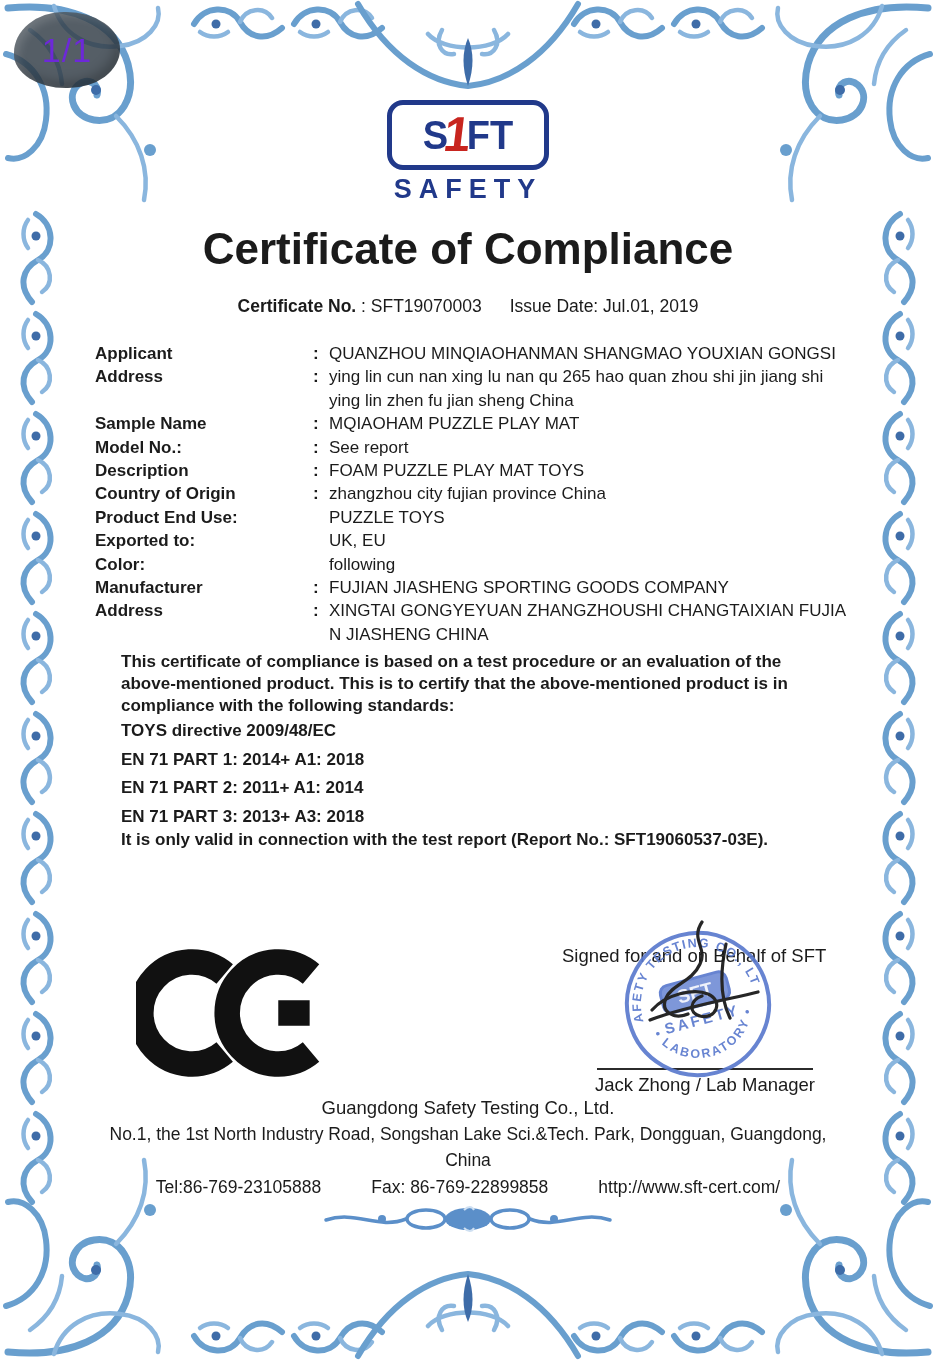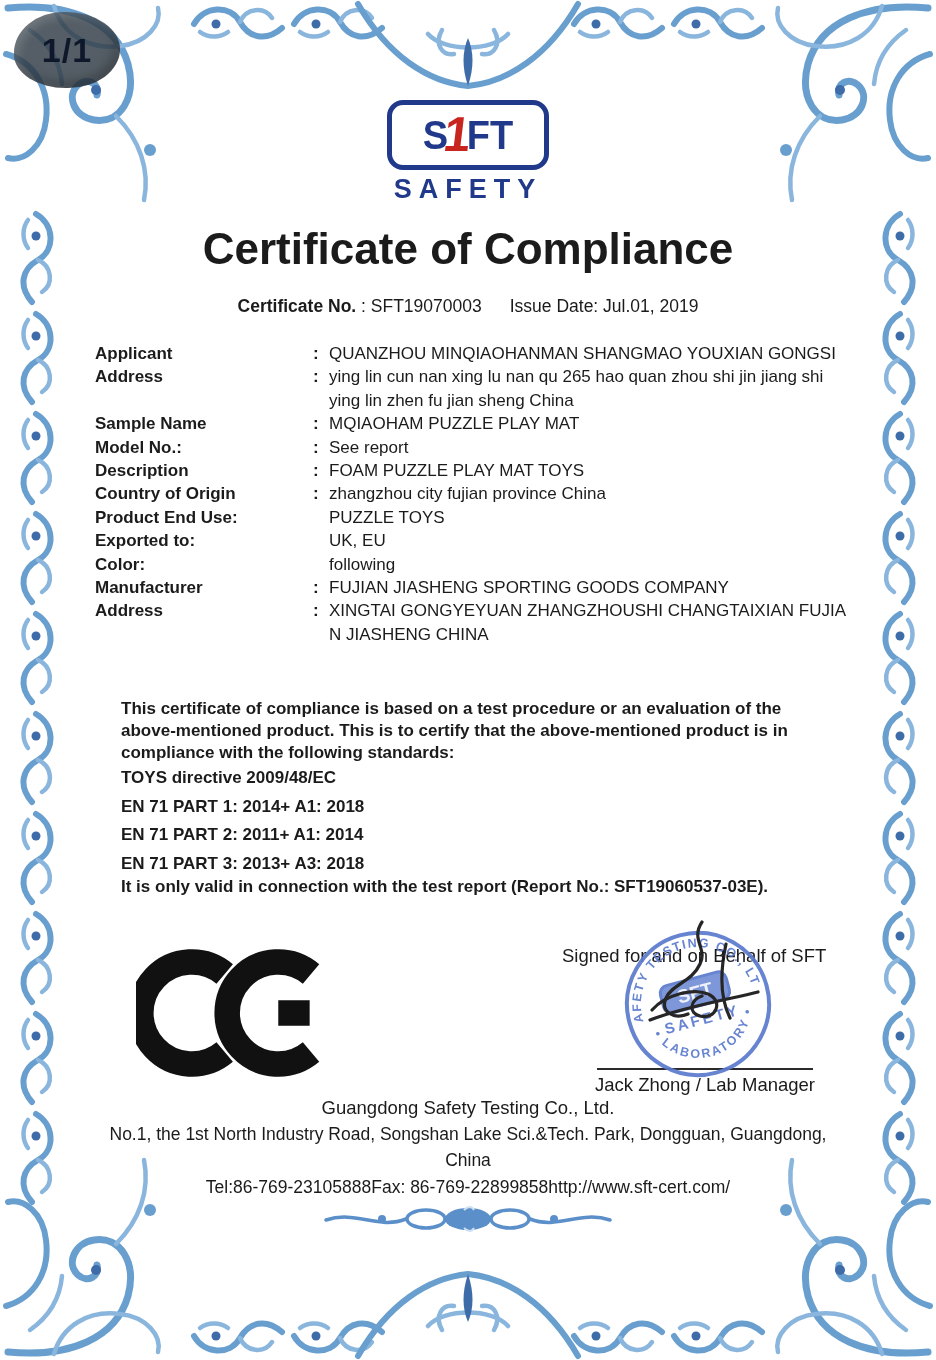--- a/index.html
+++ b/index.html
@@ -10,55 +10,55 @@
   .border-svg{position:absolute;inset:0;z-index:1;pointer-events:none;}
   .s1{stroke:#699fce;stroke-width:6;fill:none;stroke-linecap:round;}
   .s1b{stroke:#699fce;stroke-width:7;fill:none;stroke-linecap:round;}
   .s2{stroke:#8ab6de;stroke-width:4.5;fill:none;stroke-linecap:round;}
   .f1{fill:#3e6ca8;}
   .f2{fill:#699fce;}
   
   .badge{left:14px;top:12px;width:106px;height:76px;background:rgba(47,58,68,.82);
          border-radius:48% 52% 50% 50% / 55% 50% 52% 45%;z-index:6;
          display:flex;align-items:center;justify-content:center;
-         color:#0f172a;font-size:34px;font-weight:700;letter-spacing:1px;
+         color:#6d28d9;font-size:34px;font-weight:400;letter-spacing:1px;
          box-shadow:inset 4px 4px 10px rgba(255,255,255,.18), inset -4px -6px 12px rgba(0,0,0,.25);}
   
   .logo-wrap{left:0;right:0;top:100px;display:flex;flex-direction:column;align-items:center;z-index:3;}
   .logo-box{display:flex;align-items:center;justify-content:center;width:152px;height:60px;
             border:5px solid #21398a;border-radius:16px;background:#fff;}
   .logo-letter{font-weight:900;font-size:38px;line-height:1;color:#21398a;transform:scaleY(1.08);}
   .logo-one{font-weight:900;font-size:48px;line-height:1;color:#c8251f;margin:0 -4px;z-index:2;
             transform:skewX(-7deg) scaleY(1.02);}
   .logo-sub{margin-top:4px;font-weight:800;font-size:27px;letter-spacing:7px;color:#21398a;}
   
   .title{left:0;right:0;top:224px;text-align:center;font-size:44px;font-weight:700;z-index:3;}
   .cert-line{left:0;right:0;top:296px;display:flex;justify-content:center;gap:28px;
              font-size:17.5px;z-index:3;}
   .cert-line b{font-weight:700;}
   
   .fields{left:95px;right:78px;top:342px;z-index:3;font-size:17px;line-height:23.4px;}
   .frow{display:grid;grid-template-columns:218px 16px 1fr;}
   .flabel{font-weight:700;}
   .fcolon{font-weight:700;text-align:left;}
   
-  .statement-block{left:121px;width:702px;top:651px;z-index:3;font-size:17px;font-weight:700;line-height:22px;margin-top:47px;}
+  .statement-block{left:121px;width:702px;top:651px;z-index:3;font-size:17px;font-weight:700;line-height:22px;}
   .std{margin-top:3px;}
   .std.gap{margin-top:6.5px;}
   .validity{margin-top:1px;}
   
   .ce{left:136px;top:946px;z-index:3;}
   .signed-for{left:562px;top:945px;z-index:4;font-size:18.5px;}
   .stamp{left:606px;top:912px;z-index:5;opacity:.92;pointer-events:none;}
   .sig-line{left:597px;top:1068px;width:216px;border-top:2px solid #2b2b2b;z-index:3;}
   .signatory{left:585px;top:1074px;width:240px;text-align:center;font-size:18.5px;z-index:3;}
   .company{left:0;right:0;top:1097px;text-align:center;font-size:18.5px;font-weight:400;z-index:3;}
   .addr1{left:0;right:0;top:1124px;text-align:center;font-size:17.5px;z-index:3;}
   .addr2{left:0;right:0;top:1150px;text-align:center;font-size:17.5px;z-index:3;}
-  .contact{left:0;right:0;top:1177px;display:flex;justify-content:center;font-size:17.5px;z-index:3;}
+  .contact{left:0;right:0;top:1177px;display:flex;justify-content:center;gap:50px;font-size:17.5px;z-index:3;}
   .divider{left:50%;transform:translateX(-50%);top:1204px;z-index:3;}
 </style>
 </head>
 <body>
 
 <div class="page">
 
   <svg class="border-svg" viewBox="0 0 936 1360" xmlns="http://www.w3.org/2000/svg">
     <defs>
       <g id="vmot">

